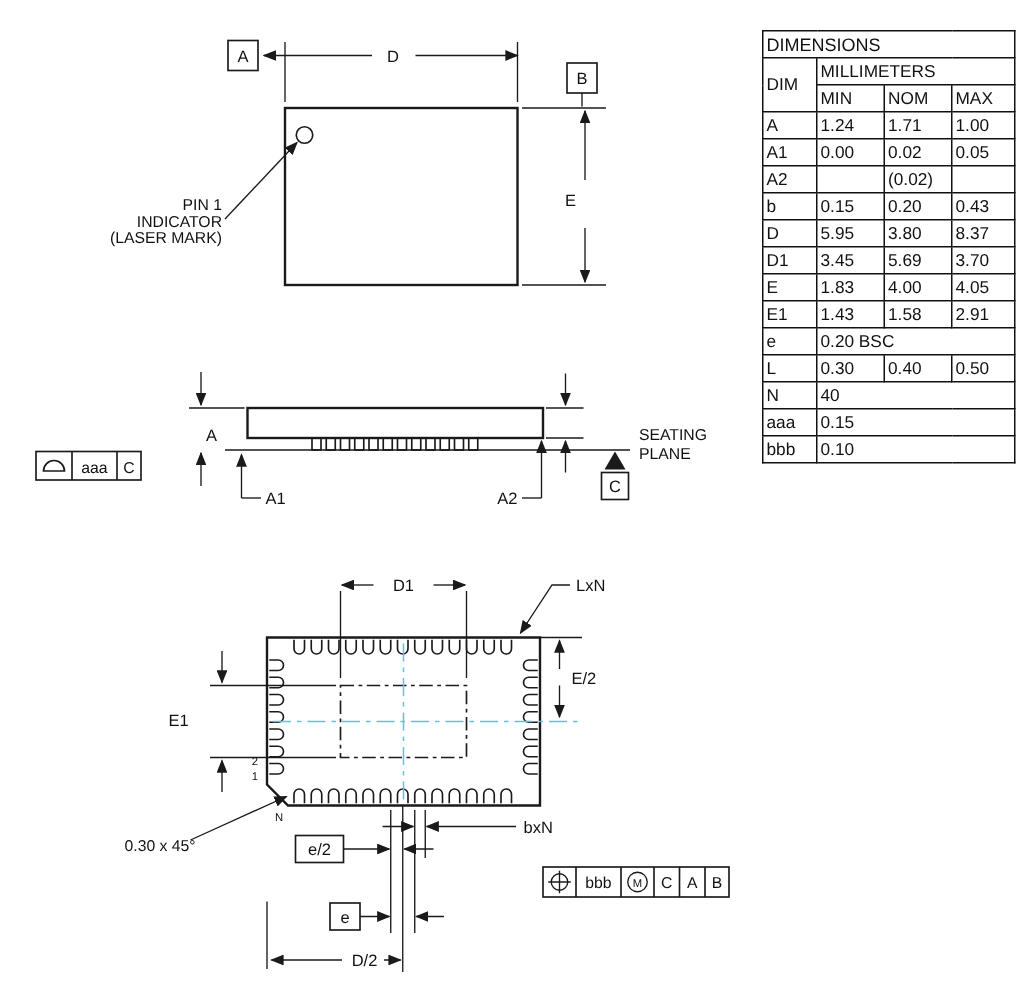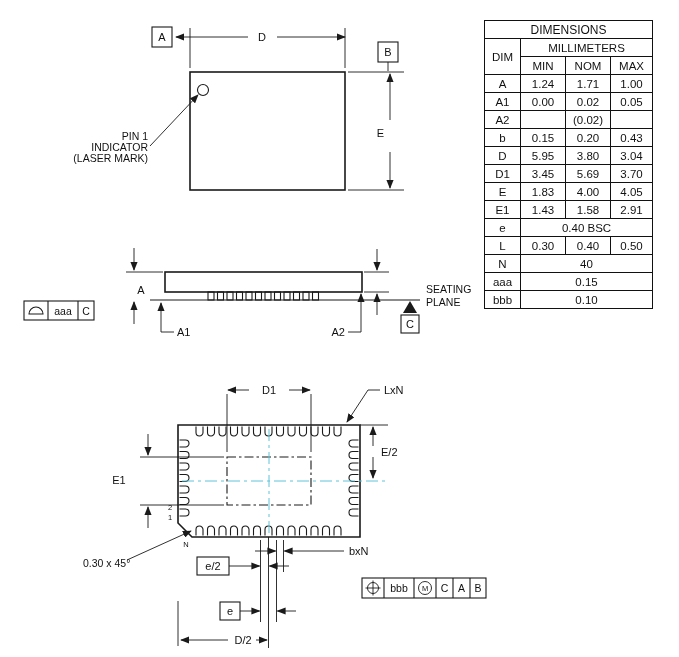--- a/index.html
+++ b/index.html
@@ -10,23 +10,23 @@
   #drawing{position:absolute;left:0;top:0;}
   svg text{fill:#111;stroke:none;font-size:11px;font-family:"Liberation Sans", sans-serif;}
   svg text.sm{font-size:7.5px;}
   svg text.md{font-size:10.5px;}
   .thin{stroke-width:0.9;}
   .mid{stroke-width:1.1;}
   .thick{stroke-width:1.6;}
   .cl{stroke:#5fc4da;stroke-width:1;stroke-dasharray:12 4 3 4;}
   .dashdot{stroke-dasharray:9 3 2.5 3;}
   .dims-table{
-    position:absolute;left:484px;top:20px;width:168px;
+    position:absolute;left:508px;top:20px;width:168px;
     border-collapse:collapse;table-layout:fixed;
-    font-size:11.5px;text-align:center;padding-left:27px;
+    font-size:11.5px;padding-left:27px;
   }
   .dims-table td{border:1px solid #111;padding:1px 2px;height:15px;overflow:hidden;white-space:nowrap;}
   .dims-table td.t-title{font-size:12px;}
 </style>
 </head>
 <body>
 
 <svg id="drawing" width="679" height="657" viewBox="0 0 679 657">
   <defs>
     <marker id="ah" markerWidth="10" markerHeight="8" refX="9" refY="4" orient="auto">
@@ -286,21 +286,21 @@
   <tr>
         <td>b</td>
         <td>0.15</td>
         <td>0.20</td>
         <td>0.43</td>
       </tr>
   <tr>
         <td>D</td>
         <td>5.95</td>
         <td>3.80</td>
-        <td>3.04</td>
+        <td>8.37</td>
       </tr>
   <tr>
         <td>D1</td>
         <td>3.45</td>
         <td>5.69</td>
         <td>3.70</td>
       </tr>
   <tr>
         <td>E</td>
         <td>1.83</td>
@@ -308,21 +308,21 @@
         <td>4.05</td>
       </tr>
   <tr>
         <td>E1</td>
         <td>1.43</td>
         <td>1.58</td>
         <td>2.91</td>
       </tr>
   <tr>
         <td>e</td>
-        <td colspan="3">0.40 BSC</td>
+        <td colspan="3">0.20 BSC</td>
       </tr>
   <tr>
         <td>L</td>
         <td>0.30</td>
         <td>0.40</td>
         <td>0.50</td>
       </tr>
   <tr>
         <td>N</td>
         <td colspan="3">40</td>

